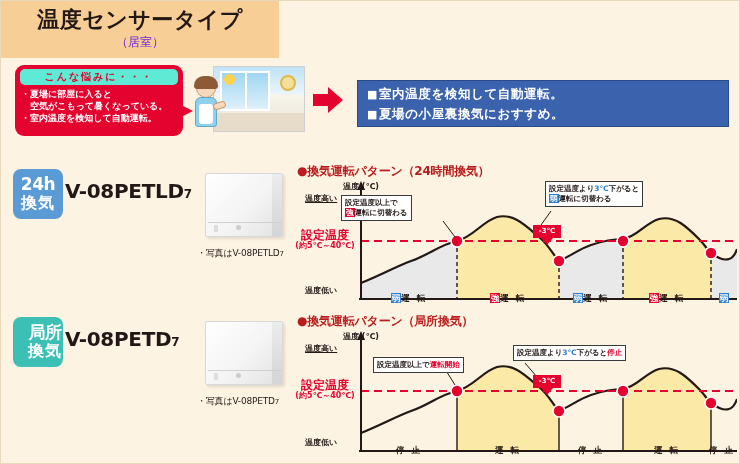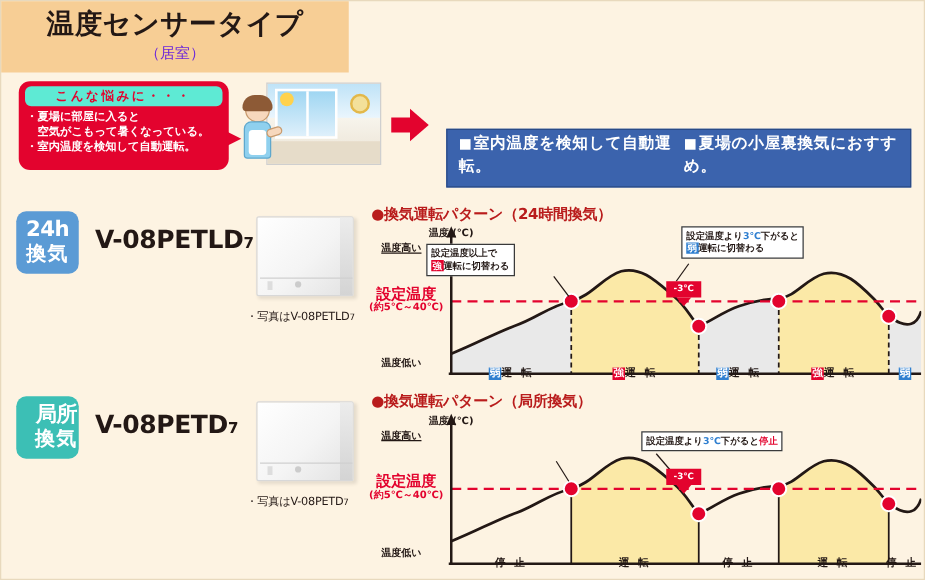--- a/index.html
+++ b/index.html
@@ -149,24 +149,23 @@
     border-bottom: 13px solid transparent;
     border-left: 15px solid #e3032e;
   }
 
   
   .solution-box {
     position: absolute; left: 356px; top: 79px;
     width: 372px; height: 47px;
     background: #3b63ad;
     border: 1px solid #2a4a86;
-    display: flex; flex-direction: row;
+    display: flex; flex-direction: column;
     justify-content: center;
     padding-left: 9px;
-    margin-top: 23px;
   }
   .solution-line {
     color: #ffffff; font-size: 12.5px; font-weight: bold;
     line-height: 1.55; letter-spacing: 0.6px;
   }
   .sq { font-size: 11px; margin-right: 1px; }
 
   
   .prod-row { position: absolute; left: 0; width: 300px; }
   .row1 { top: 168px; }
@@ -179,21 +178,21 @@
     display: flex; flex-direction: column;
     align-items: center; justify-content: center;
     color: #ffffff; font-weight: bold;
   }
   .badge.blue  { background: #5b9bd5; }
   .badge.teal  { background: #3cbfb5; padding-left: 14px; }
   .badge-l1 { font-size: 17px; line-height: 1.05; letter-spacing: -0.5px; }
   .badge-l2 { font-size: 16px; line-height: 1.1; letter-spacing: 1px; }
 
   .model-name {
-    position: absolute; left: 75px; top: 10px;
+    position: absolute; left: 64px; top: 10px;
     font-size: 20px; font-weight: bold; color: #231815;
     letter-spacing: -0.3px;
   }
   .model-name sub { font-size: 12px; vertical-align: baseline; }
 
   .fan-photo {
     position: absolute; left: 200px; top: 2px;
     width: 86px; height: 72px;
   }
   .fan-body {
@@ -511,20 +510,23 @@
       <circle cx="262" cy="98" r="6" fill="#e3032e" stroke="#ffffff" stroke-width="1.6"></circle>
       <circle cx="326" cy="78" r="6" fill="#e3032e" stroke="#ffffff" stroke-width="1.6"></circle>
       <circle cx="414" cy="90" r="6" fill="#e3032e" stroke="#ffffff" stroke-width="1.6"></circle>
 
       <line x1="148" y1="56" x2="158" y2="72" stroke="#231815" stroke-width="1"></line>
       <line x1="228" y1="50" x2="240" y2="64" stroke="#231815" stroke-width="1"></line>
     </svg>
 
     <div class="drop-badge" style="left:236px; top:62px;">-3℃</div>
 
+    <div class="callout" style="left:76px; top:44px;">
+      <span>設定温度以上で</span><span class="hi-red">運転開始</span>
+    </div>
 
     <div class="callout" style="left:216px; top:32px;">
       <span>設定温度より</span><span class="hi-blue">3℃</span><span>下がると</span><span class="hi-red">停止</span>
     </div>
 
     <div class="zone-label zone-plain" style="left:64px;  width:96px;">停 止</div>
     <div class="zone-label zone-plain" style="left:160px; width:102px;">運 転</div>
     <div class="zone-label zone-plain" style="left:262px; width:64px;">停 止</div>
     <div class="zone-label zone-plain" style="left:326px; width:88px;">運 転</div>
     <div class="zone-label zone-plain" style="left:410px; width:30px;">停 止</div>

